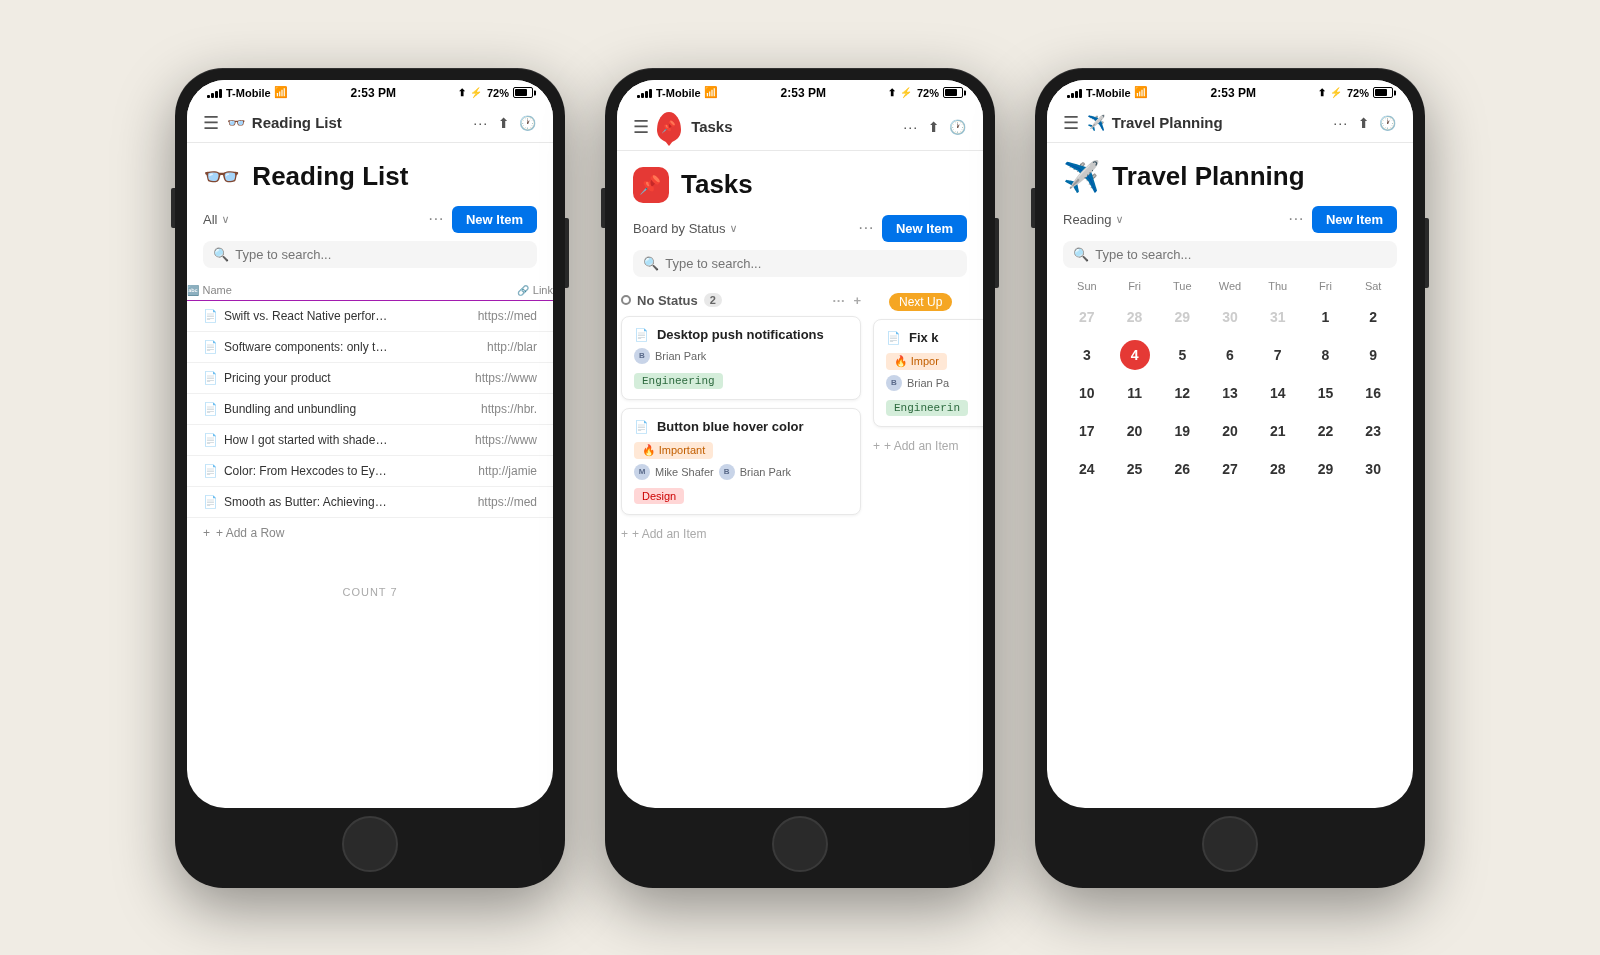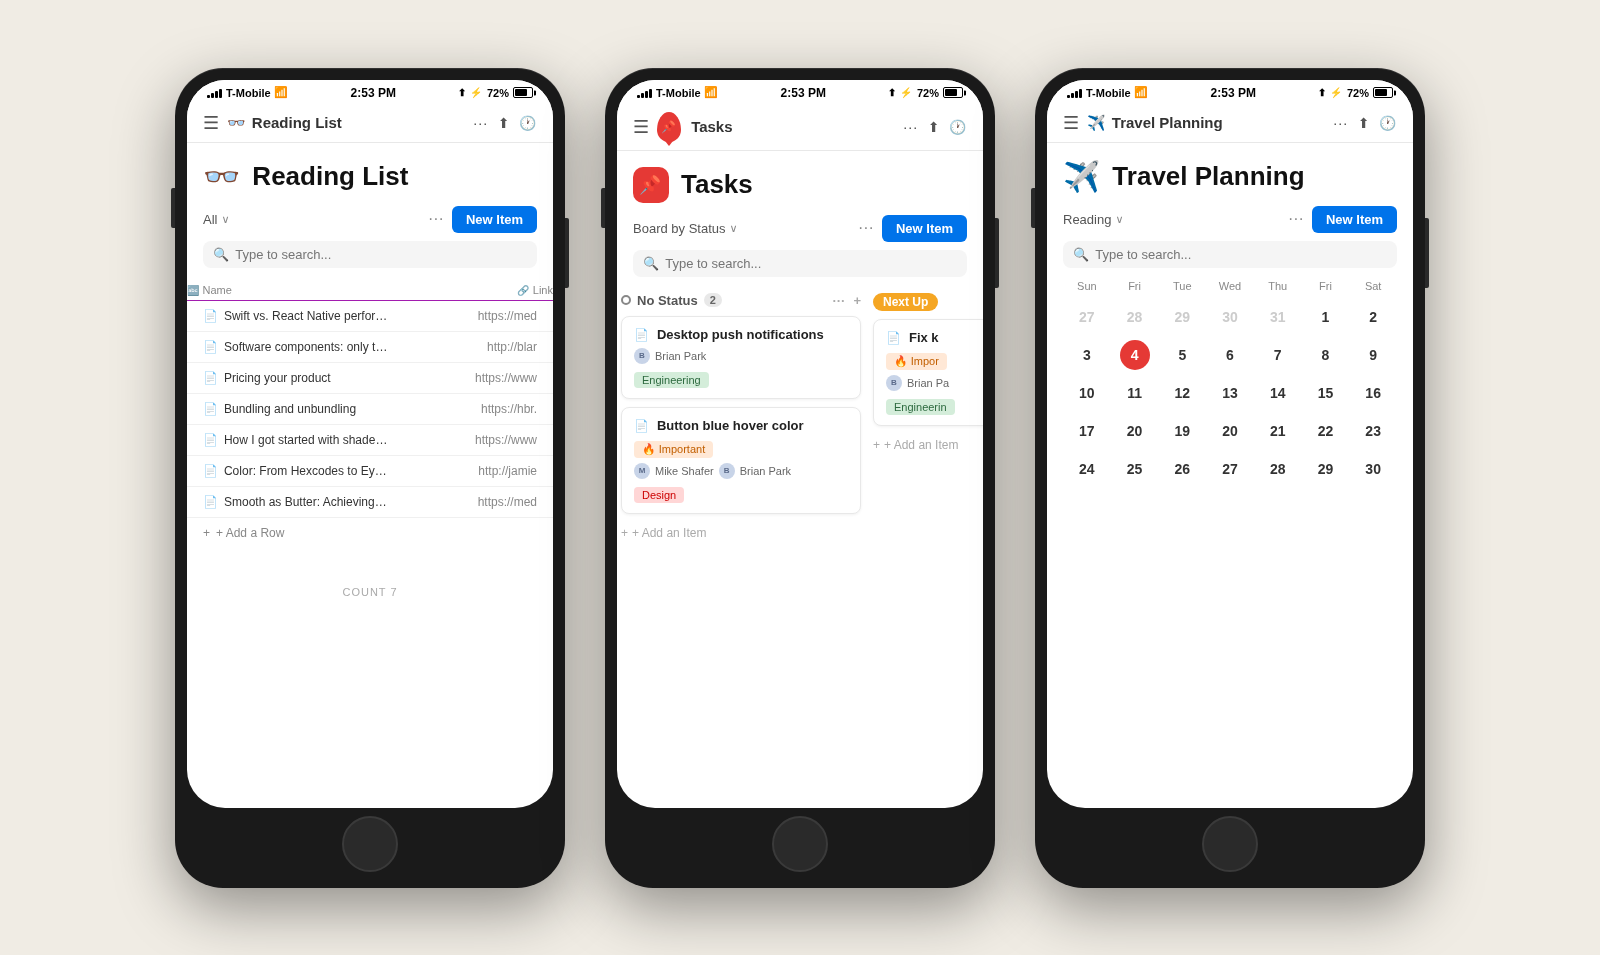--- a/index.html
+++ b/index.html
@@ -446,20 +446,21 @@
       display: inline-block;
       padding: 2px 8px;
       border-radius: 4px;
       font-size: 11px;
       font-weight: 500;
     }
 
     .tag-engineering {
       background: #d4edda;
       color: #2d6a3f;
+      font-family: Liberation Mono, monospace;
     }
 
     .tag-important {
       background: #ffe8d6;
       color: #c25f00;
     }
 
     .tag-design {
       background: #ffd6d6;
       color: #c00;
@@ -474,21 +475,22 @@
       padding: 4px 0;
       cursor: pointer;
     }
 
     .next-up-badge {
       background: #f5a623;
       color: #fff;
       padding: 2px 10px;
       border-radius: 12px;
       font-size: 12px;
-      font-weight: 700;
+      font-weight: 400;
+      margin-left: 16px;
     }
 
     
     .calendar-content {
       flex: 1;
       overflow-y: auto;
       padding: 0 16px 16px;
     }
 
     .calendar-nav {

